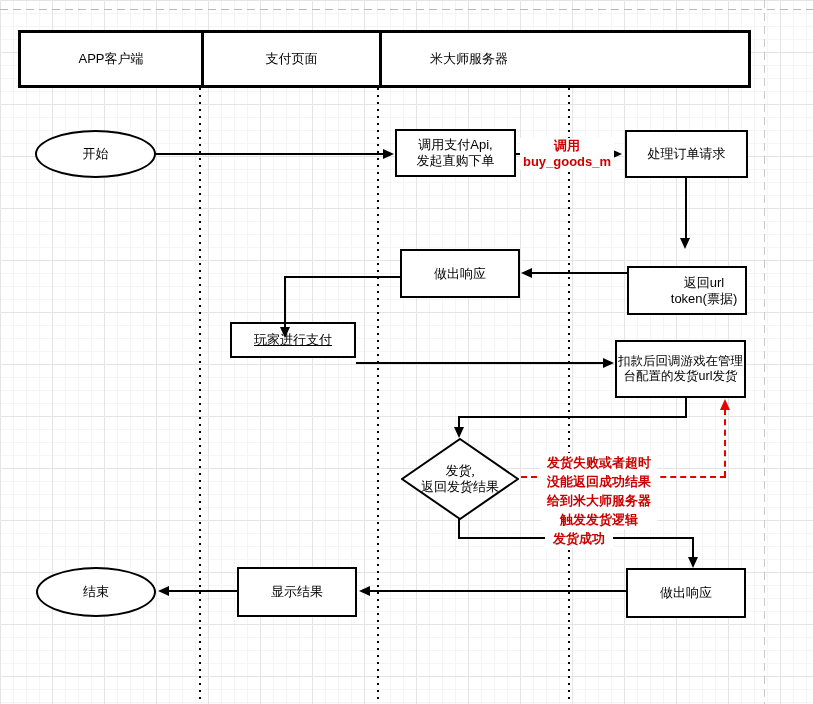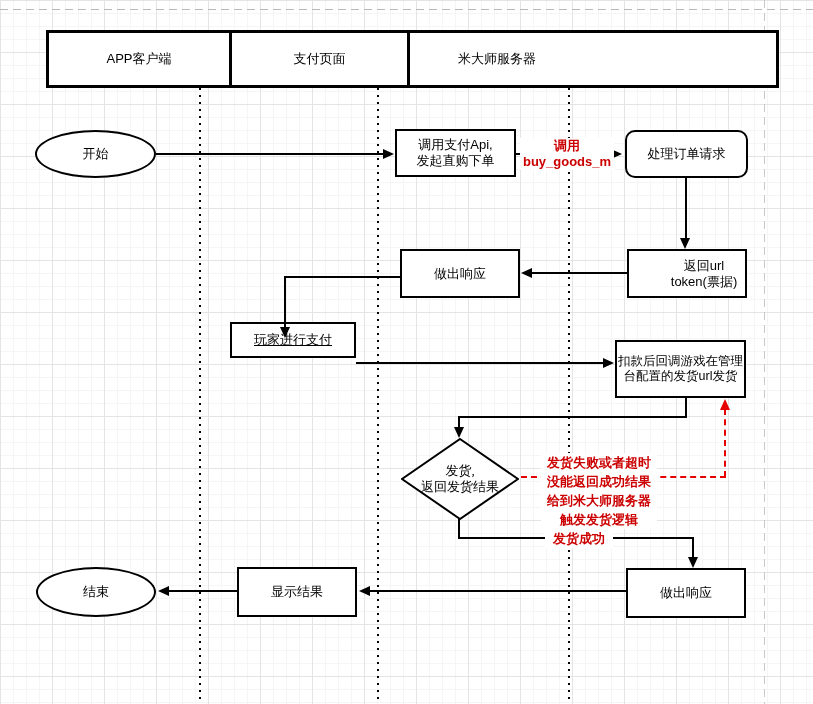--- a/index.html
+++ b/index.html
@@ -18,21 +18,21 @@
       linear-gradient(to bottom,#f5f5f5 1px,transparent 1px);
     background-size:52px 52px,52px 52px,13px 13px,13px 13px;
   }
   
   .pgh{position:absolute;left:0;top:9px;width:813px;height:1px;
     background-image:repeating-linear-gradient(to right,#b9b9b9 0 8px,transparent 8px 13px);}
   .pgv{position:absolute;left:764px;top:0;width:1px;height:704px;
     background-image:repeating-linear-gradient(to bottom,#c9c9c9 0 8px,transparent 8px 13px);}
   
   .lanehead{position:absolute;left:18px;top:30px;width:733px;height:58px;
-    border:3px solid #000;background:#fff;display:flex;box-sizing:border-box;margin-left:28px;}
+    border:3px solid #000;background:#fff;display:flex;box-sizing:border-box;}
   .lanecell{display:flex;align-items:center;justify-content:center;
     font-size:13px;box-sizing:border-box;}
   .lc1{width:180px;}
   .lc2{width:178px;border-left:3px solid #000;align-items:center;}
   .lc3{width:192px;border-left:3px solid #000;}
   .lc4{width:177px;border-left:3px solid #000;}
   
   .lsep{position:absolute;top:88px;height:616px;width:2px;
     background-image:repeating-linear-gradient(to bottom,#000 0 2px,transparent 2px 7px);}
   
@@ -81,22 +81,22 @@
       </div>
   </div>
 
   <div class="lsep" style="left:199px;"></div>
   <div class="lsep" style="left:377px;"></div>
   <div class="lsep" style="left:568px;"></div>
 
   <div class="node" style="left:395px;top:129px;width:121px;height:48px;">调用支付Api,
 发起直购下单</div>
   <div class="node ellipse" style="left:35px;top:130px;width:121px;height:48px;">开始</div>
-  <div class="node" style="left:625px;top:130px;width:123px;height:48px;border-radius:10px;">处理订单请求</div>
-  <div class="node" style="left:627px;top:249px;width:120px;height:49px;padding-left:34px;">返回url
+  <div class="node" style="left:625px;top:130px;width:123px;height:48px;">处理订单请求</div>
+  <div class="node" style="left:627px;top:266px;width:120px;height:49px;padding-left:34px;">返回url
 token(票据)</div>
   <div class="node" style="left:400px;top:249px;width:120px;height:49px;">做出响应</div>
   <div class="node" style="left:230px;top:322px;width:126px;height:36px;text-decoration:underline;">玩家进行支付</div>
   <div class="node" style="left:615px;top:340px;width:131px;height:58px;font-size:12.5px;line-height:15px;">扣款后回调游戏在管理
 台配置的发货url发货</div>
   <div class="node" style="left:626px;top:568px;width:120px;height:50px;">做出响应</div>
   <div class="node" style="left:237px;top:567px;width:120px;height:50px;">显示结果</div>
   <div class="node ellipse" style="left:36px;top:567px;width:120px;height:50px;">结束</div>
 
   <div class="diamond">

